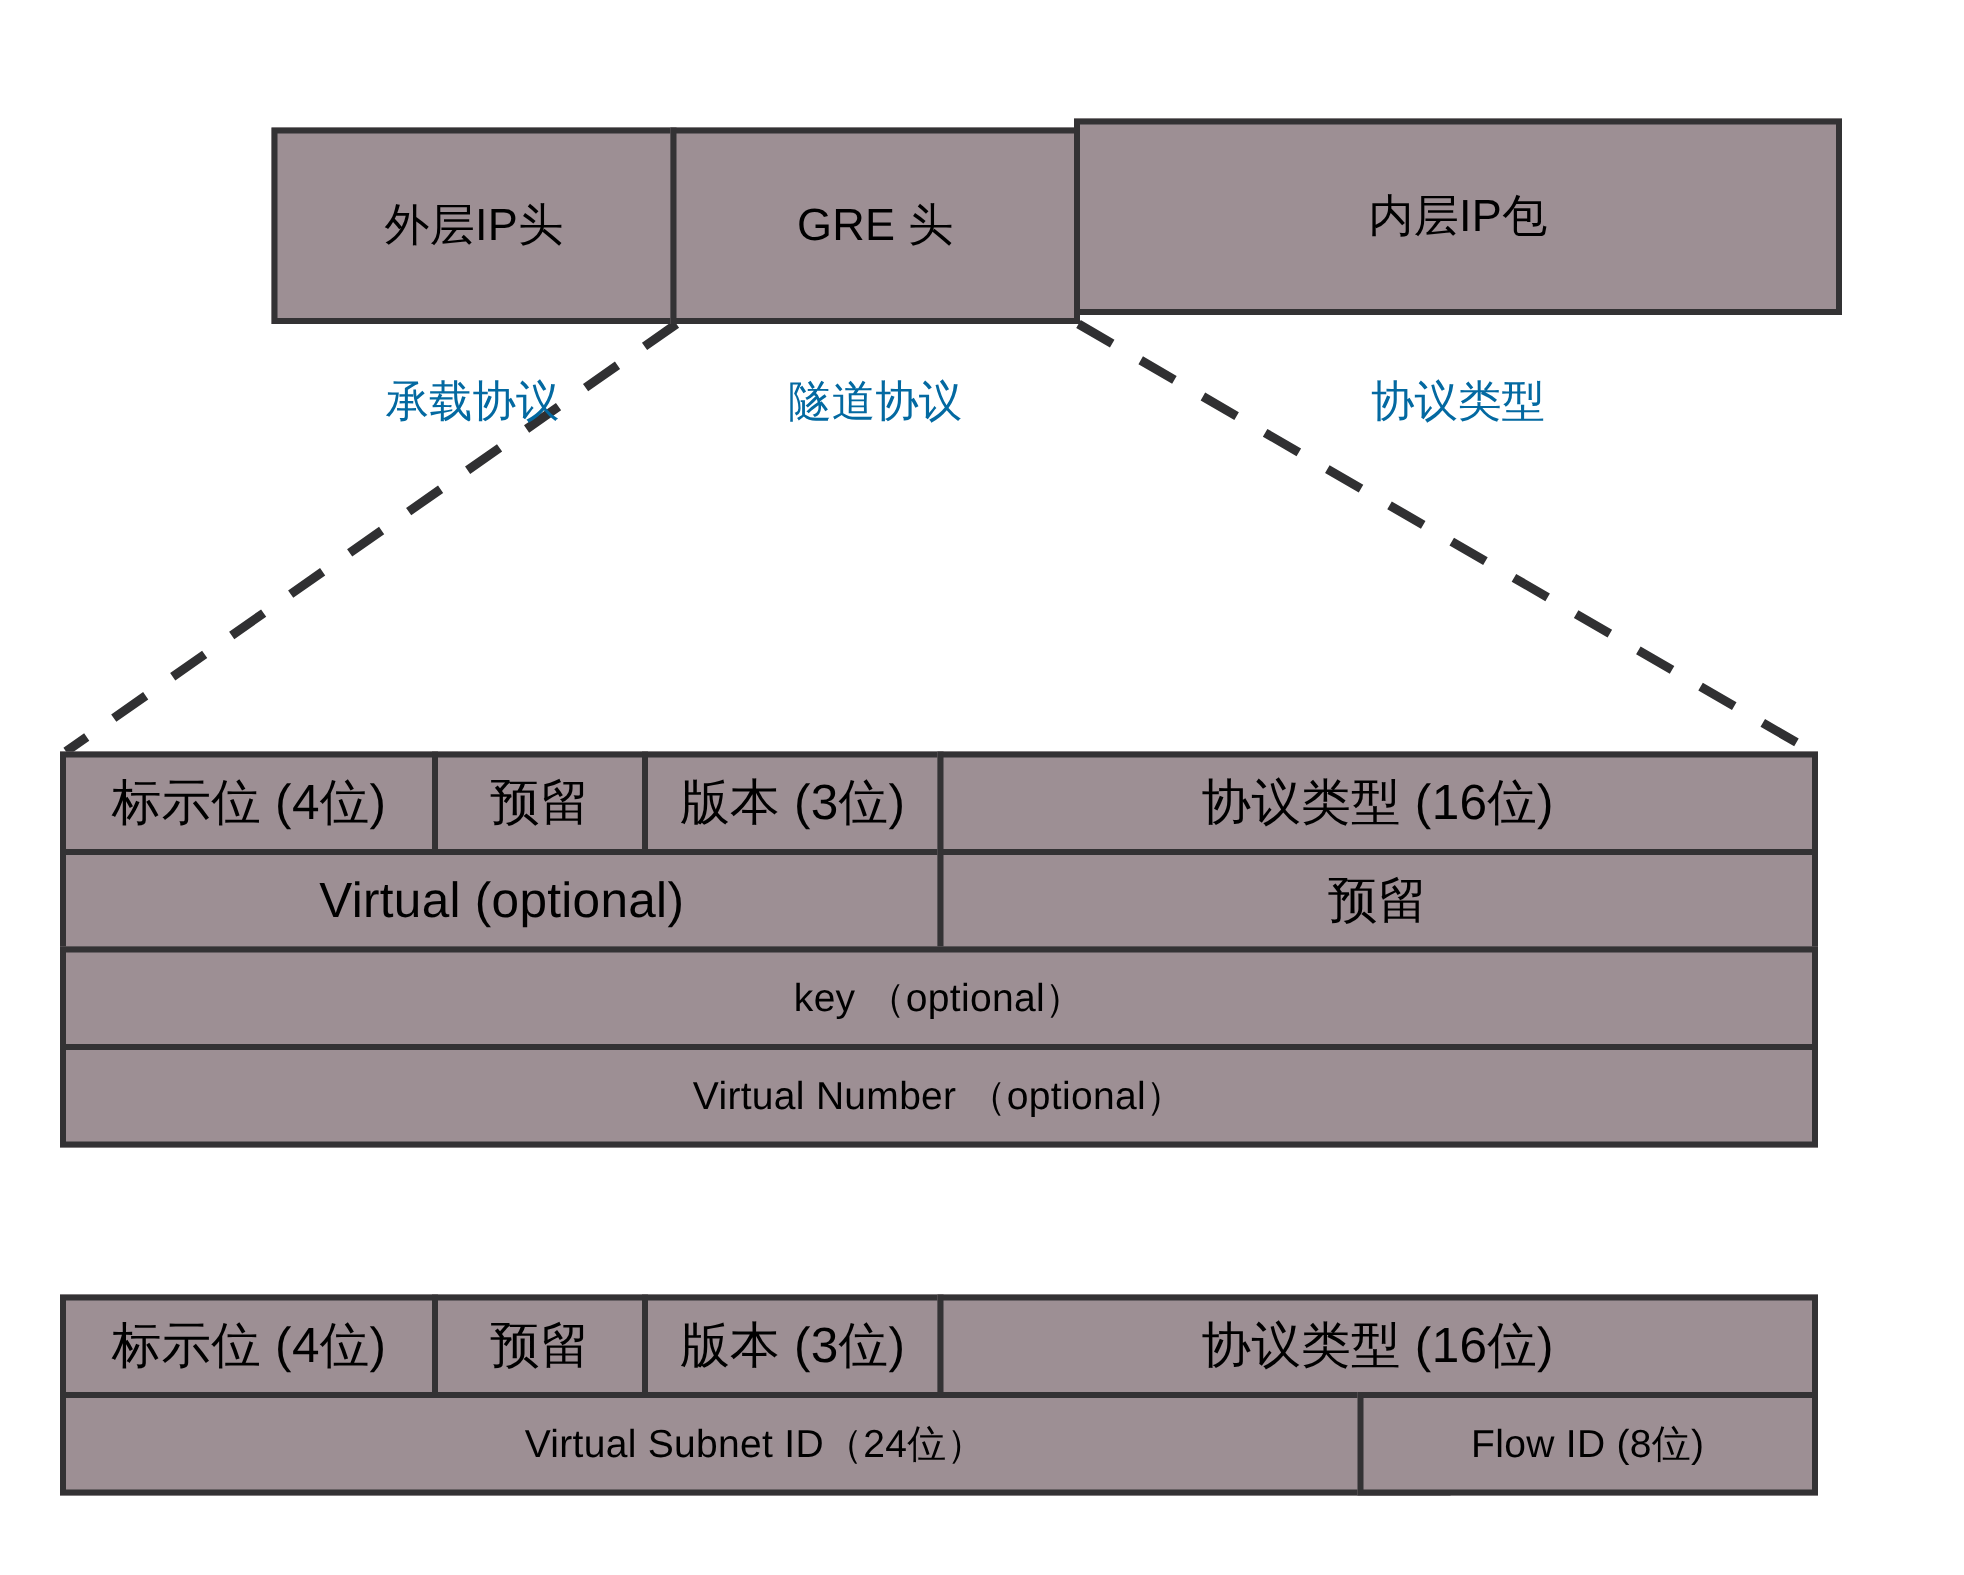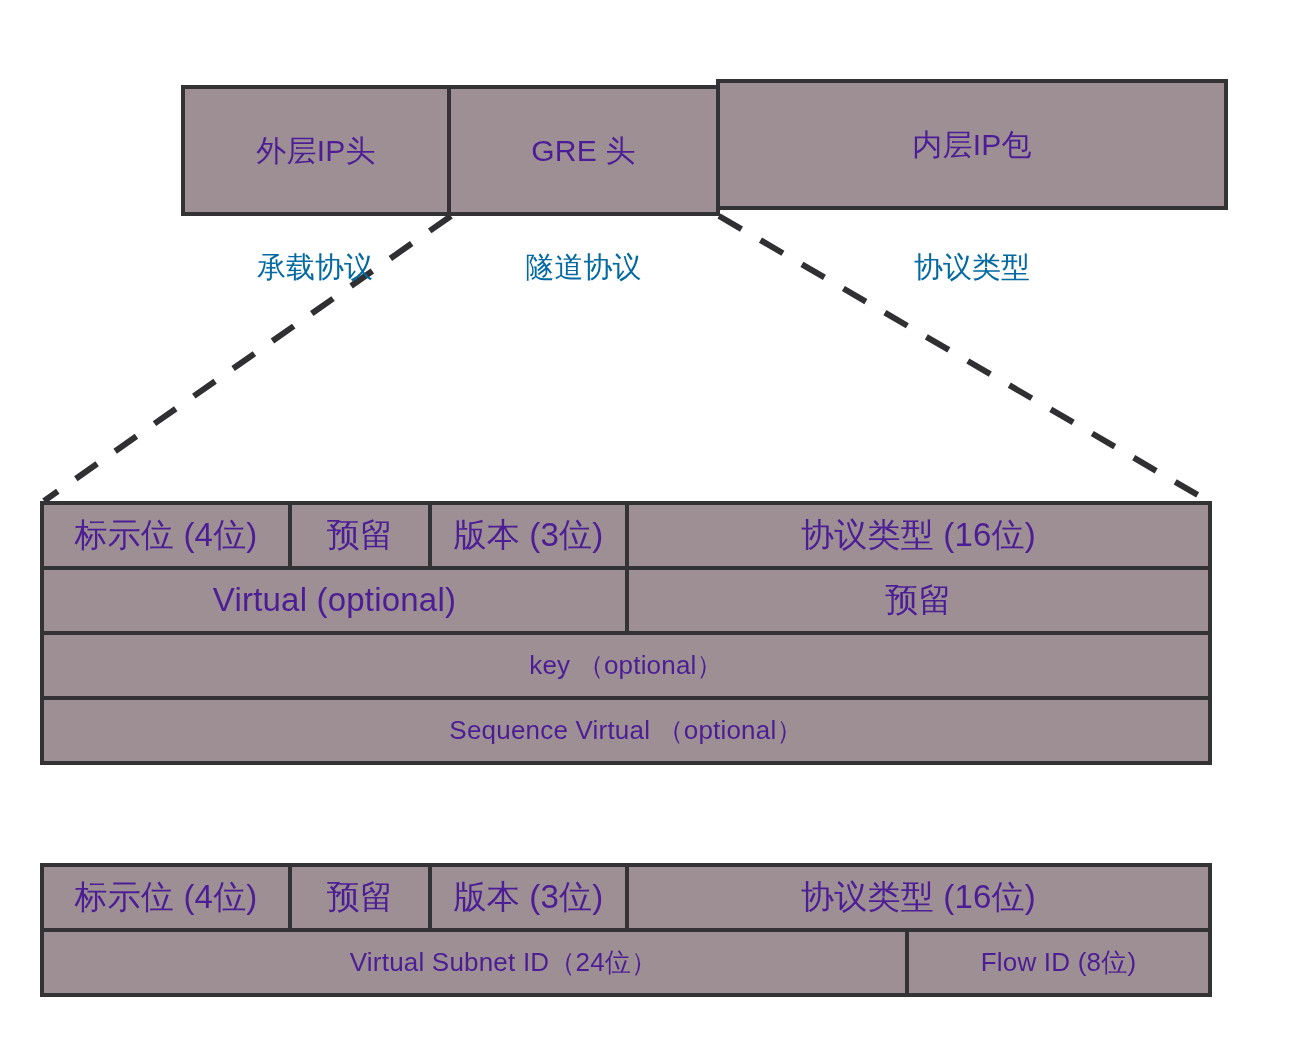--- a/index.html
+++ b/index.html
@@ -19,21 +19,21 @@
     background: #ffffff;
     overflow: hidden;
   }
 
   
   .cell {
     position: absolute;
     box-sizing: border-box;
     background: #9d8f94;
     border: 4px solid #333234;
-    color: #4c1d95;
+    color: #000000;
     display: flex;
     align-items: center;
     justify-content: center;
     text-align: center;
     line-height: 1.1;
     white-space: nowrap;
     letter-spacing: 0.2px;
   }
 
   
@@ -97,21 +97,21 @@
   <div class="cell hdr-cell" style="left:428px; top:501px; width:201px; height:69px;">版本 (3位)</div>
 
   <div class="cell hdr-cell" style="left:625px; top:501px; width:587px; height:69px;">协议类型 (16位)</div>
 
   <div class="cell hdr-cell" style="left:40px; top:566px; width:589px; height:69px;">Virtual (optional)</div>
 
   <div class="cell hdr-cell" style="left:625px; top:566px; width:587px; height:69px;">预留</div>
 
   <div class="cell hdr-cell wide" style="left:40px; top:631px; width:1172px; height:69px;">key （optional）</div>
 
-  <div class="cell hdr-cell wide" style="left:40px; top:696px; width:1172px; height:69px;">Sequence Virtual （optional）</div>
+  <div class="cell hdr-cell wide" style="left:40px; top:696px; width:1172px; height:69px;">Virtual Number （optional）</div>
 
   <div class="cell hdr-cell" style="left:40px; top:863px; width:252px; height:69px;">标示位 (4位)</div>
 
   <div class="cell hdr-cell" style="left:288px; top:863px; width:144px; height:69px;">预留</div>
 
   <div class="cell hdr-cell" style="left:428px; top:863px; width:201px; height:69px;">版本 (3位)</div>
 
   <div class="cell hdr-cell" style="left:625px; top:863px; width:587px; height:69px;">协议类型 (16位)</div>
 
   <div class="cell hdr-cell wide" style="left:40px; top:928px; width:927px; height:69px;">Virtual Subnet ID（24位）</div>

